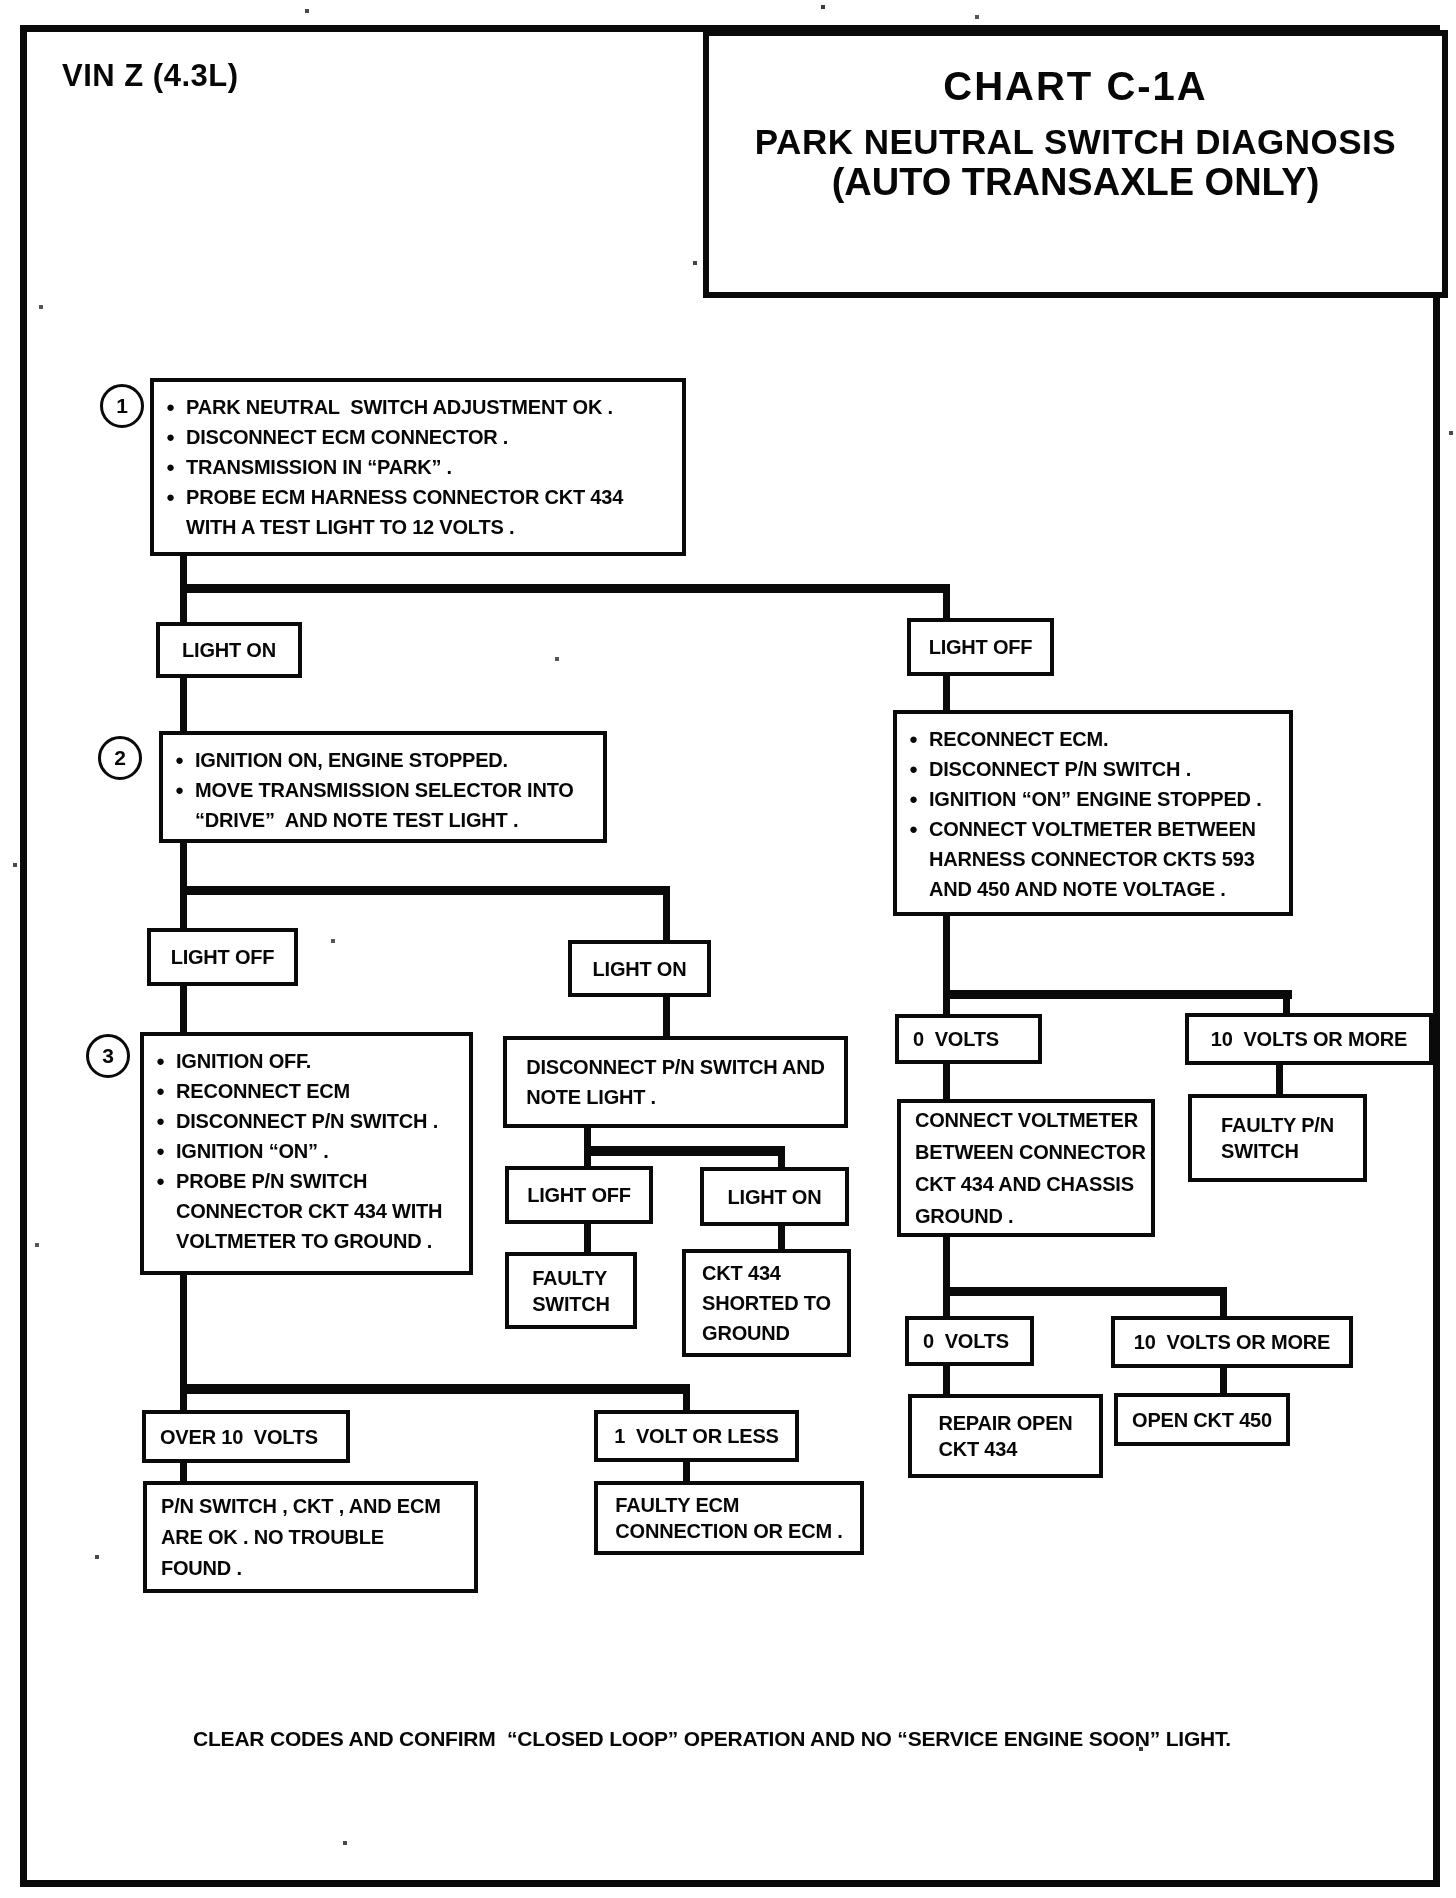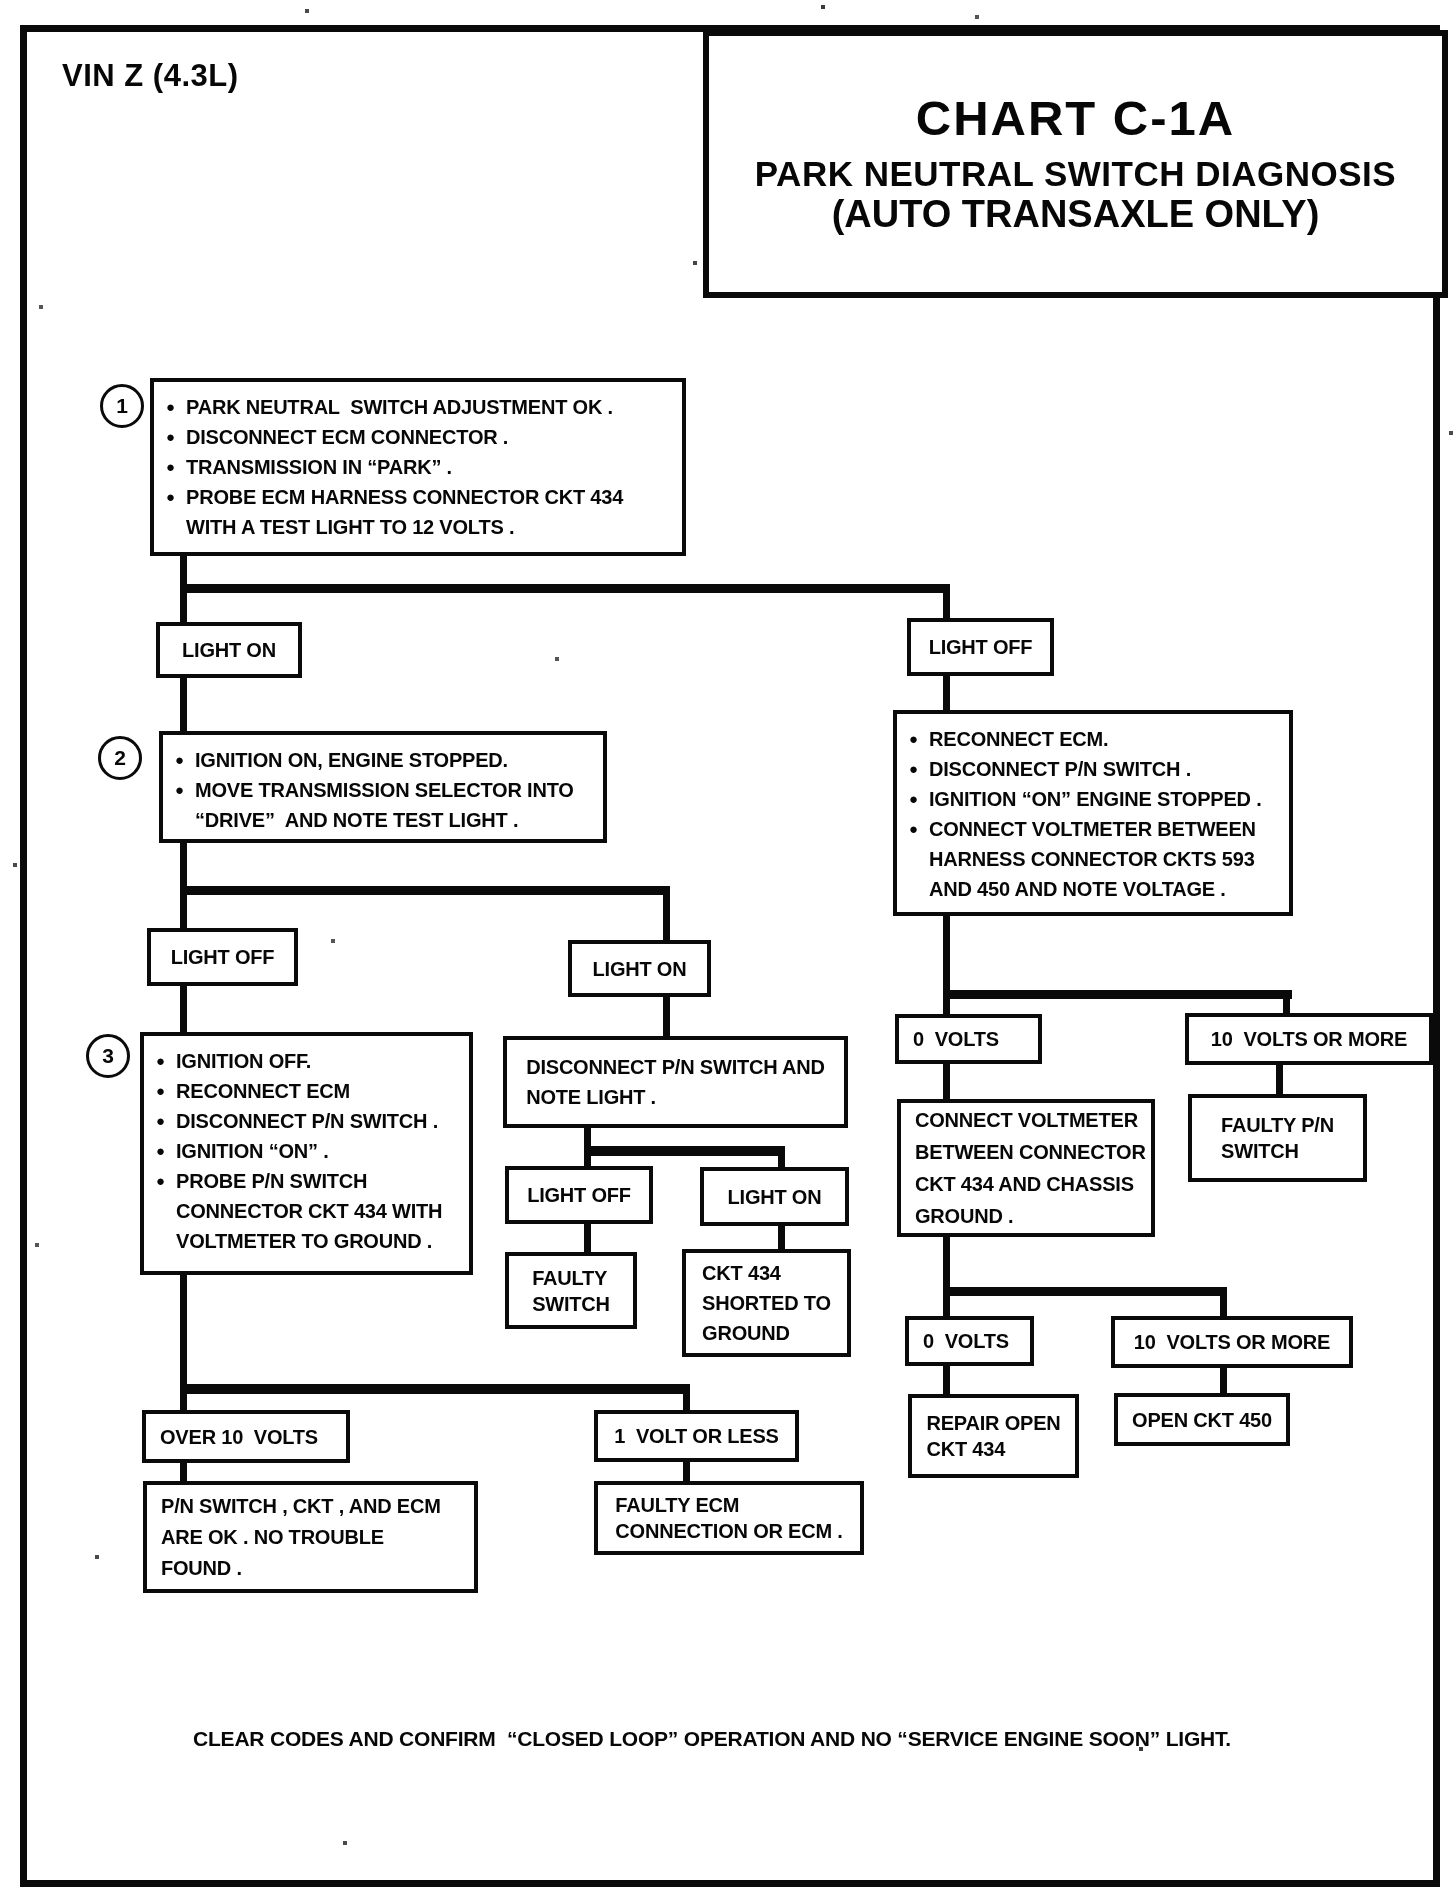--- a/index.html
+++ b/index.html
@@ -2,21 +2,21 @@
 <html><head>
 <meta charset="utf-8">
 <style>
   html,body{margin:0;padding:0;background:#ffffff;}
   .page{position:relative;width:1456px;height:1898px;background:#ffffff;overflow:hidden;
         font-family:"Liberation Sans",sans-serif;color:#070707;}
   .frame{position:absolute;left:20px;top:25px;width:1420px;height:1862px;
          border:7px solid #0a0a0a;box-sizing:border-box;z-index:0;}
   .titlebox{position:absolute;left:703px;top:30px;width:745px;height:268px;background:#ffffff;
             border:6px solid #0a0a0a;box-sizing:border-box;z-index:3;text-align:center;padding-top:22px;}
-  .t1{font-size:49px;font-weight:bold;letter-spacing:2px;line-height:56px;margin-top:32px;}
+  .t1{font-size:40px;font-weight:bold;letter-spacing:2px;line-height:56px;}
   .t2{font-size:35px;font-weight:bold;letter-spacing:0.5px;line-height:44px;margin-top:6px;}
   .t3{font-size:38px;font-weight:bold;line-height:36px;}
   .vin{position:absolute;left:62px;top:58px;font-size:31px;font-weight:bold;letter-spacing:0.5px;z-index:2;}
   .ln{position:absolute;background:#0a0a0a;z-index:1;}
   .nb{position:absolute;background:#ffffff;border:4px solid #0a0a0a;box-sizing:border-box;
       font-weight:bold;z-index:2;font-size:20px;}
   .lbl{display:flex;align-items:center;justify-content:center;
        white-space:pre-wrap;line-height:26px;letter-spacing:-0.2px;}
   .lbl.left{justify-content:flex-start;text-align:left;padding-left:14px;}
   .bbox{padding:10px 10px 6px 12px;line-height:30px;}
@@ -182,21 +182,21 @@
   <div class="nb lbl left" style="left:895px;top:1014px;width:147px;height:50px">0  VOLTS</div>
   <div class="nb lbl" style="left:1185px;top:1013px;width:248px;height:52px">10  VOLTS OR MORE</div>
   <div class="nb lbl left" style="left:897px;top:1099px;width:258px;height:138px;line-height:32px">CONNECT VOLTMETER
 BETWEEN CONNECTOR
 CKT 434 AND CHASSIS
 GROUND .</div>
   <div class="nb lbl" style="left:1188px;top:1094px;width:179px;height:88px">FAULTY P/N
 SWITCH</div>
   <div class="nb lbl left" style="left:905px;top:1316px;width:129px;height:50px">0  VOLTS</div>
   <div class="nb lbl" style="left:1111px;top:1316px;width:242px;height:52px">10  VOLTS OR MORE</div>
-  <div class="nb lbl" style="left:908px;top:1394px;width:171px;height:84px">REPAIR OPEN
+  <div class="nb lbl" style="left:908px;top:1394px;width:195px;height:84px">REPAIR OPEN
 CKT 434</div>
   <div class="nb lbl" style="left:1114px;top:1393px;width:176px;height:53px">OPEN CKT 450</div>
   <div class="nb lbl left" style="left:142px;top:1410px;width:208px;height:53px">OVER 10  VOLTS</div>
   <div class="nb lbl" style="left:594px;top:1410px;width:205px;height:52px">1  VOLT OR LESS</div>
   <div class="nb lbl" style="left:594px;top:1481px;width:270px;height:74px">FAULTY ECM
 CONNECTION OR ECM .</div>
   <div class="nb lbl left" style="left:143px;top:1481px;width:335px;height:112px;line-height:31px">P/N SWITCH , CKT , AND ECM
 ARE OK . NO TROUBLE
 FOUND .</div>
 

